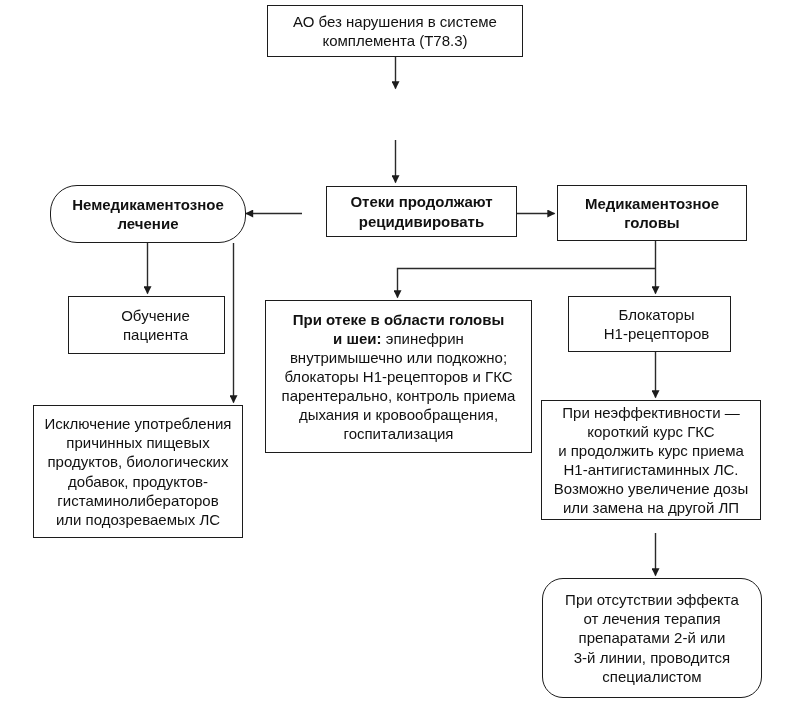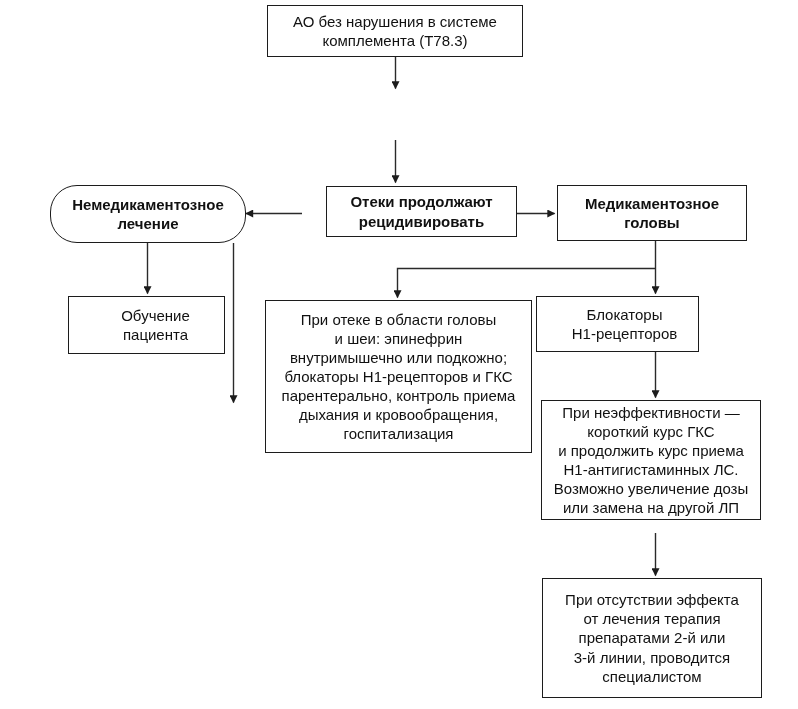--- a/index.html
+++ b/index.html
@@ -23,21 +23,21 @@
     display:flex;
     align-items:center;
     justify-content:center;
     text-align:center;
     padding:2px 6px;
     font-size:15px;
     line-height:1.27;
   }
   .node .txt { white-space:pre-line; }
   .node.bold { font-weight:bold; }
-  .lead { font-weight:normal; }
+  .lead { font-weight:bold; }
 </style>
 </head>
 <body>
 
 <div id="canvas">
 
   <svg id="edges" viewBox="0 0 798 709" xmlns="http://www.w3.org/2000/svg">
     <defs>
       <marker id="arr" viewBox="0 0 10 10" refX="9" refY="5" markerWidth="9" markerHeight="8" markerUnits="userSpaceOnUse" orient="auto">
         <path d="M0 0 L10 5 L0 10 Z" fill="#1c1c1c"></path>
@@ -85,36 +85,44 @@
   <div class="node" style="left:265px; top:300px; width:267px; height:153px;">
     <div class="txt"><span class="lead">При отеке в области головы
 и шеи:</span><span> эпинефрин
 внутримышечно или подкожно;
 блокаторы Н1-рецепторов и ГКС
 парентерально, контроль приема
 дыхания и кровообращения,
 госпитализация</span></div>
   </div>
 
-  <div class="node" style="left:536px; top:296px; width:163px; height:56px;padding-left:20px;">
+  <div class="node" style="left:568px; top:296px; width:163px; height:56px;padding-left:20px;">
     <div class="txt">Блокаторы
 Н1-рецепторов</div>
   </div>
 
+  <div class="node" style="left:33px; top:405px; width:210px; height:133px;">
+    <div class="txt">Исключение употребления
+причинных пищевых
+продуктов, биологических
+добавок, продуктов-
+гистаминолибераторов
+или подозреваемых ЛС</div>
+  </div>
 
   <div class="node" style="left:541px; top:400px; width:220px; height:120px;">
     <div class="txt">При неэффективности —
 короткий курс ГКС
 и продолжить курс приема
 Н1-антигистаминных ЛС.
 Возможно увеличение дозы
 или замена на другой ЛП</div>
   </div>
 
-  <div class="node" style="left:542px; top:578px; width:220px; height:120px;">
+  <div class="node" style="left:542px; top:578px; width:220px; height:120px;border-radius:21px;">
     <div class="txt">При отсутствии эффекта
 от лечения терапия
 препаратами 2-й или
 3-й линии, проводится
 специалистом</div>
   </div>
 
 </div>
 
 </body></html>

